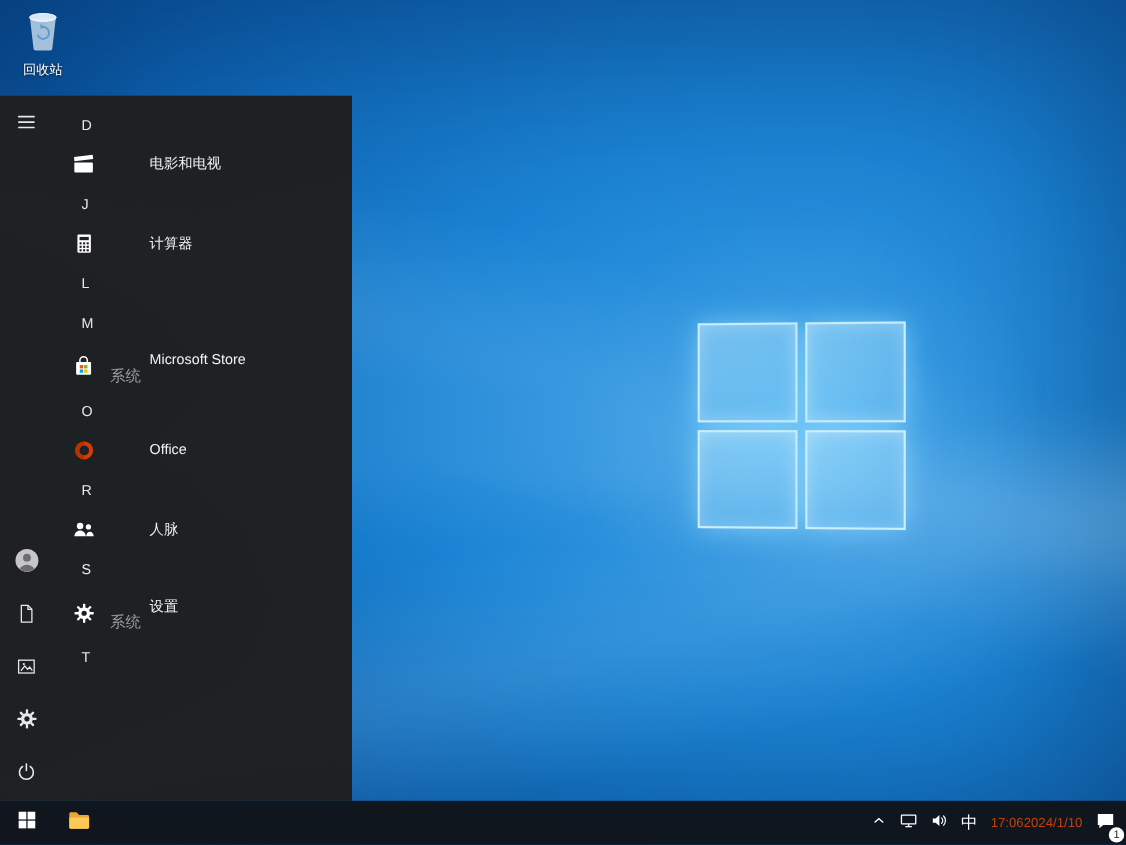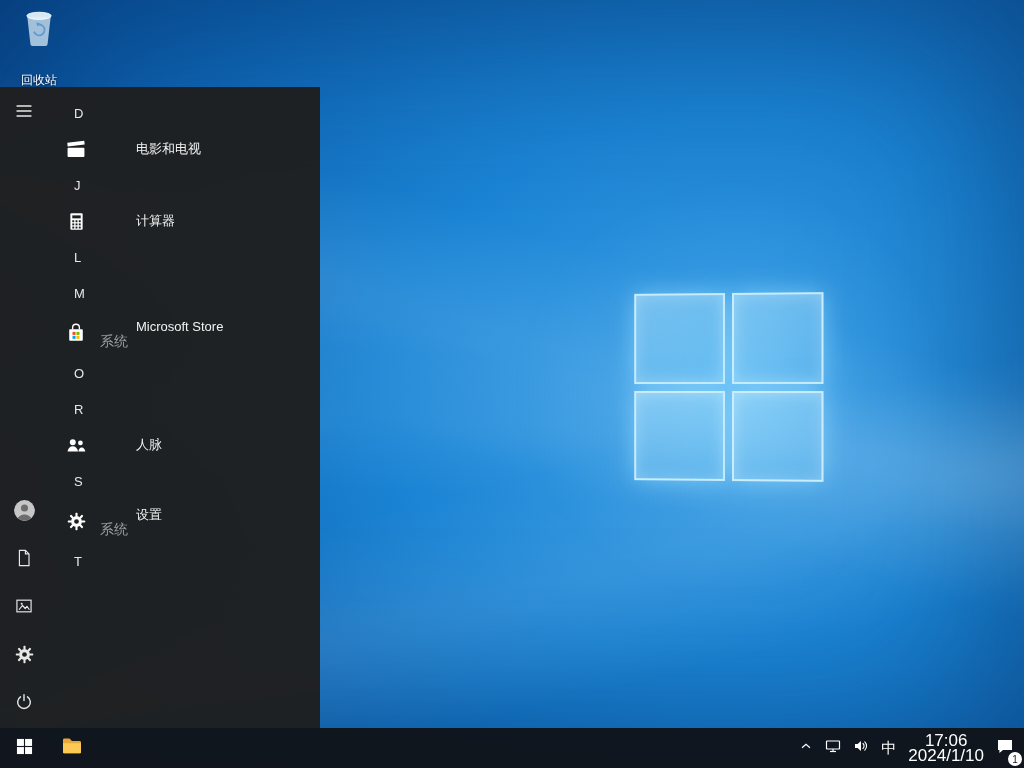--- a/index.html
+++ b/index.html
@@ -20,21 +20,21 @@
   .beam3 { left:-60px; top:320px; height:140px; transform:rotate(4deg); opacity:.6; }
   .win-logo { position:absolute; left:633px; top:293px; width:190px; height:188px;
     display:grid; grid-template-columns:1fr 1fr; grid-template-rows:1fr 1fr; gap:7px;
     transform:perspective(900px) rotateY(-5deg); }
   .pane { background:linear-gradient(160deg, rgba(170,225,252,.55), rgba(120,200,245,.36));
     border:2px solid rgba(210,242,255,.9);
     box-shadow:0 0 22px rgba(150,220,255,.6), inset 0 0 16px rgba(255,255,255,.26); }
 
   
   .recycle-bin { position:absolute; left:10px; top:8px; width:58px; z-index:1;
-    display:flex; flex-direction:column; align-items:center; gap:20px; }
+    display:flex; flex-direction:column; align-items:center; gap:2px; }
   .recycle-bin .label { color:#fff; font-size:12px; text-shadow:0 1px 2px rgba(0,0,0,.7); }
 
   
   .start-menu { position:absolute; left:0; top:87px; width:320px; height:641px;
     background:rgba(31,31,31,.97); z-index:5; display:flex; }
   .rail { width:48px; flex:0 0 48px; display:flex; flex-direction:column; align-items:center; padding-top:2px; }
   .rail-btn { width:48px; height:48px; display:flex; align-items:center; justify-content:center; cursor:pointer; }
   .rail-bottom { margin-top:auto; display:flex; flex-direction:column; }
   .app-list { flex:1; overflow:hidden; padding-top:8px; }
   .letter-row { height:36px; display:flex; align-items:center; padding-left:26px;
@@ -47,22 +47,22 @@
   .app-sub { color:#9d9d9d; font-size:14px; line-height:13px; }
   .row-chevron { margin-left:auto; margin-right:18px; display:flex; }
 
   
   .taskbar { position:absolute; left:0; bottom:0; width:1024px; height:40px;
     background:rgba(16,20,28,.98); z-index:10; display:flex; align-items:center; }
   .tb-btn { width:48px; height:40px; display:flex; align-items:center; justify-content:center; cursor:pointer; }
   .tray { margin-left:auto; height:40px; display:flex; align-items:center; padding-right:4px; }
   .tray-item { height:40px; display:flex; align-items:center; justify-content:center; padding:0 6px; cursor:pointer; }
   .ime { color:#fff; font-size:15px; }
-  .clock { display:flex; flex-direction:column; align-items:center; justify-content:center;
-    color:#ffffff; font-size:17px; line-height:15px; min-width:66px; }
+  .clock { display:flex; flex-direction:row; align-items:center; justify-content:center;
+    color:#c2410c; font-size:12px; line-height:15px; min-width:66px; }
   .action-wrap { position:relative; }
   .badge { position:absolute; right:-2px; bottom:2px; min-width:14px; height:14px; border-radius:7px;
     background:#fff; color:#16181c; font-size:10px; display:flex; align-items:center; justify-content:center; }
 </style>
 </head>
 <body>
 
 <div class="screen">
 
   <div class="wallpaper">
@@ -229,20 +229,31 @@
         <span class="app-text">
           <span class="app-label">Microsoft Store</span>
           <span class="app-sub">系统</span>
         </span>
       </div>
 
       <div class="letter-row">
           <span>O</span>
         </div>
 
+      <div class="app-row">
+        <span class="app-icon">
+          <svg viewBox="0 0 24 24" width="21">
+              <circle cx="12" cy="12" r="7.2" fill="none" stroke="#d83b01" stroke-width="4.2"></circle>
+              <path d="M12 4.8a7.2 7.2 0 0 0 0 14.4" fill="none" stroke="#b33301" stroke-width="4.2"></path>
+            </svg>
+        </span>
+        <span class="app-text">
+            <span class="app-label">Office</span>
+          </span>
+      </div>
 
       <div class="letter-row">
           <span>R</span>
         </div>
 
       <div class="app-row">
         <span class="app-icon">
           <svg viewBox="0 0 24 24" width="22" fill="#fff">
               <circle cx="8.5" cy="9" r="3.2"></circle>
               <path d="M2.8 19c.4-3.4 2.8-5.6 5.7-5.6s5.3 2.2 5.7 5.6Z"></path>

